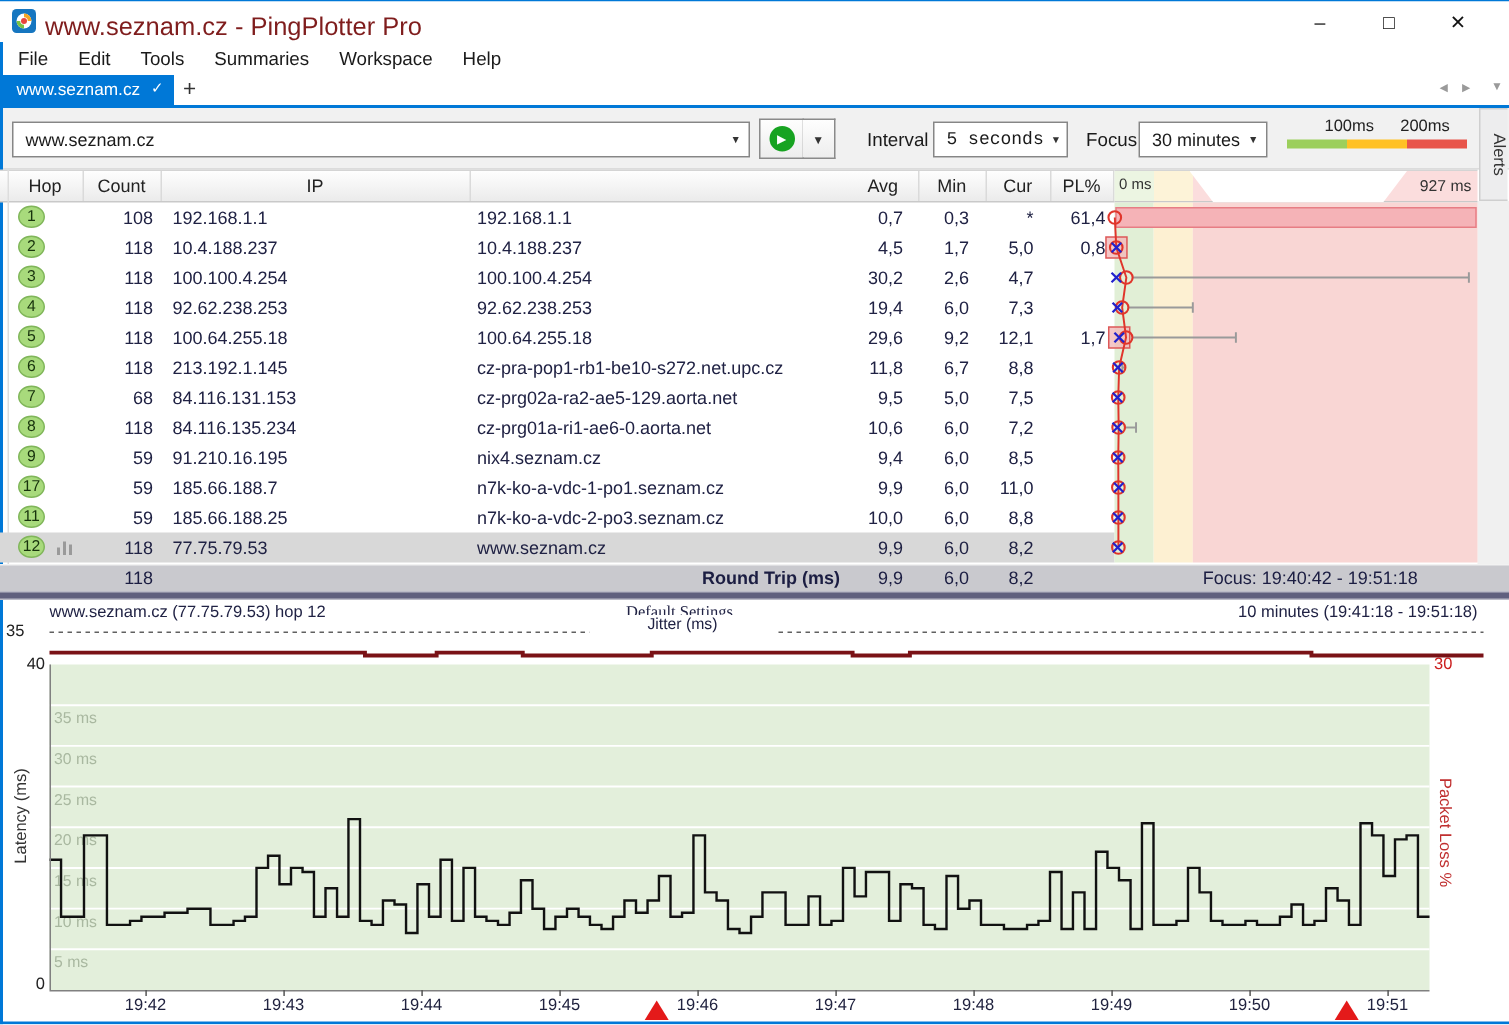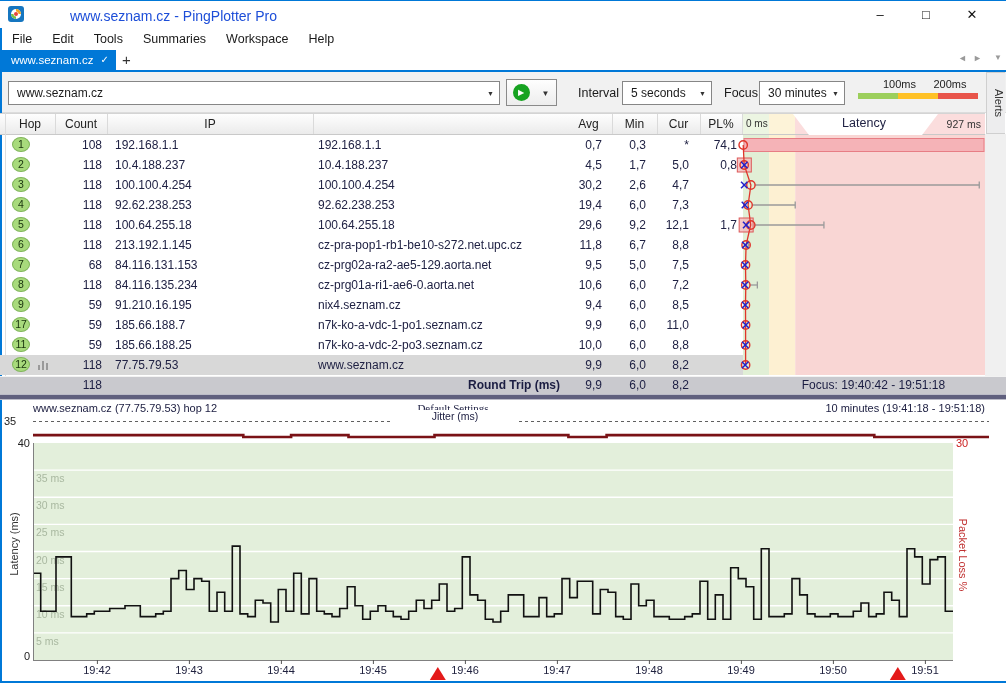--- a/index.html
+++ b/index.html
@@ -4,21 +4,21 @@
 <style>
   html,body{margin:0;padding:0;background:#fff;}
   #win{position:relative;width:1006px;height:683px;background:#fff;overflow:hidden;
        font-family:"Liberation Sans",sans-serif;color:#202244;}
   .abs{position:absolute;}
   
   #top-accent{left:0;top:0;width:1006px;height:1px;background:#0078d7;}
   #left-accent{left:0;top:27px;width:2px;height:656px;background:#0078d7;}
   #bottom-accent{left:0;top:681px;width:1006px;height:2px;background:#0078d7;}
   #title-bar{left:0;top:1px;width:1006px;height:27px;background:#fff;}
-  #app-title{left:30px;top:7px;font-size:14px;color:#1d4ed8;margin-left:40px;}
+  #app-title{left:30px;top:7px;font-size:17px;color:#7f1d1d;}
   .win-btn{top:0;width:46px;height:27px;text-align:center;line-height:27px;font-size:13px;color:#111;}
   
   #menu-bar{left:2px;top:28px;width:1004px;height:22px;background:#fff;display:flex;}
   .menu-item{padding:0 10px;line-height:22px;font-size:12.5px;color:#1a1a1a;}
   
   #tab-bar{left:2px;top:50px;width:1004px;height:20px;background:#fff;}
   #active-tab{left:0;top:0;width:114px;height:20px;background:#0078d7;color:#fff;font-size:11.5px;
               line-height:20px;padding-left:9px;box-sizing:border-box;}
   #tab-check{position:absolute;right:7px;top:0;font-size:10px;}
   #new-tab{left:120px;top:0px;font-size:15px;color:#333;line-height:20px;}
@@ -30,21 +30,21 @@
   .combo .val{position:absolute;left:8px;top:4px;}
   .combo .arr{position:absolute;right:5px;top:8px;font-size:7px;color:#333;}
   #target-combo{left:6px;top:9px;width:492px;}
   #play-btn{left:504px;top:7px;width:30px;height:27px;background:linear-gradient(#fefefe,#ededed);
             border:1px solid #8a8a8a;box-sizing:border-box;text-align:center;}
   #play-circle{display:inline-block;margin-top:4px;width:17px;height:17px;border-radius:50%;background:#17a321;
                color:#fff;font-size:8px;line-height:17px;text-align:center;}
   #play-drop{left:533px;top:7px;width:22px;height:27px;background:linear-gradient(#fefefe,#ededed);
              border:1px solid #8a8a8a;border-left:none;box-sizing:border-box;text-align:center;font-size:8px;line-height:27px;color:#333;}
   #interval-label{left:576px;top:14px;font-size:12.5px;color:#1a1a1a;}
-  #interval-combo{left:620px;top:9px;width:90px;}
+  #interval-combo{left:620px;top:9px;width:90px;font-family:Liberation Mono, monospace;}
   #focus-label{left:722px;top:14px;font-size:12.5px;color:#1a1a1a;}
   #focus-combo{left:757px;top:9px;width:86px;}
   .legend-label{top:6px;font-size:11px;color:#222;}
   #legend-bar{left:856px;top:21px;width:120px;height:6px;display:flex;}
   #legend-bar div{flex:1;height:6px;}
   #alerts-tab{left:986px;top:72px;width:19px;height:62px;background:#ededee;border:1px solid #cfcfcf;border-right:none;
               box-sizing:border-box;writing-mode:vertical-rl;text-align:center;font-size:11px;color:#333;}
   #right-gutter{left:985px;top:134px;width:21px;height:260px;background:#f0f0f0;}
   
   #table-header{left:0;top:113px;width:743px;height:22px;background:linear-gradient(#fefefe,#ebebeb);
@@ -178,35 +178,34 @@
       <div class="th" style="left:55px;width:52px">Count</div>
       <div class="th" style="left:107px;width:206px">IP</div>
       <div class="th" style="left:565px;width:47px">Avg</div>
       <div class="th" style="left:612px;width:45px">Min</div>
       <div class="th" style="left:657px;width:43px">Cur</div>
       <div class="th" style="left:700px;width:42px">PL%</div>
     </div>
   <div class="abs" id="latency-header">
     <div class="trap"></div>
     <div class="abs" id="latency-hdr-left">0 ms</div>
-    <div class="abs" id="latency-hdr-center">Latency</div>
     <div class="abs" id="latency-hdr-right">927 ms</div>
   </div>
   <div class="abs" id="table-left-line"></div>
 
   <div class="abs" id="hop-table">
       <div class="trow" style="top:135px">
         <div class="hopbadge">1</div>
         <div class="cell count">108</div>
         <div class="cell ip">192.168.1.1</div>
         <div class="cell name">192.168.1.1</div>
         <div class="cell avg">0,7</div>
         <div class="cell min">0,3</div>
         <div class="cell cur">*</div>
-        <div class="cell pl">74,1</div>
+        <div class="cell pl">61,4</div>
       </div>
       <div class="trow" style="top:155px">
         <div class="hopbadge">2</div>
         <div class="cell count">118</div>
         <div class="cell ip">10.4.188.237</div>
         <div class="cell name">10.4.188.237</div>
         <div class="cell avg">4,5</div>
         <div class="cell min">1,7</div>
         <div class="cell cur">5,0</div>
         <div class="cell pl">0,8</div>

